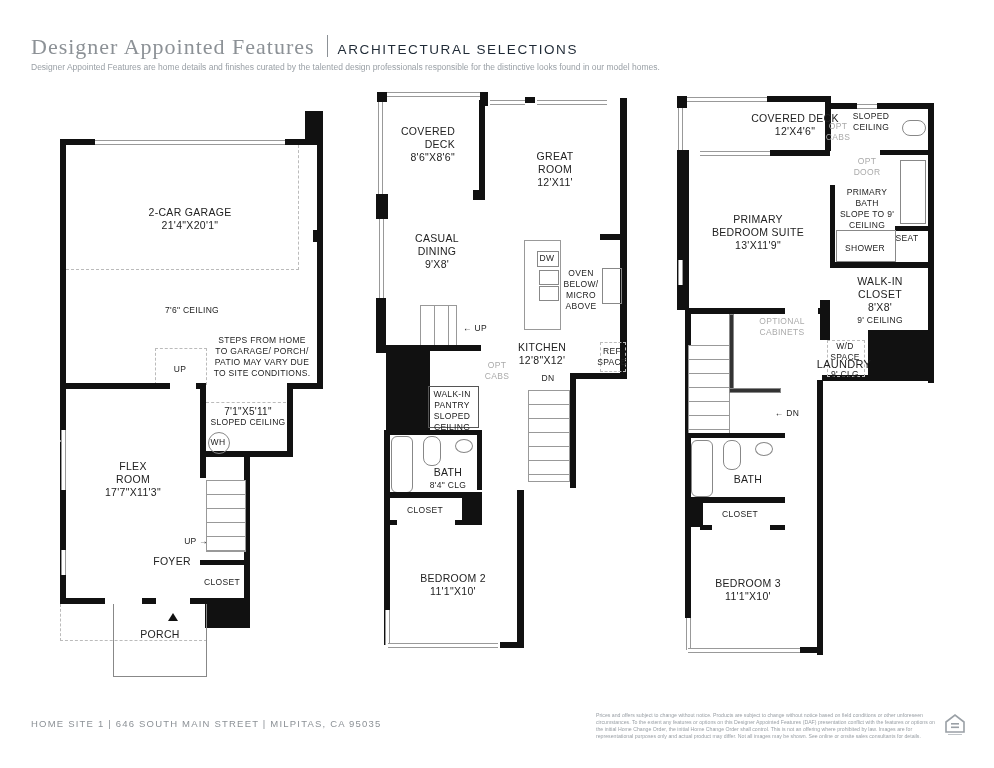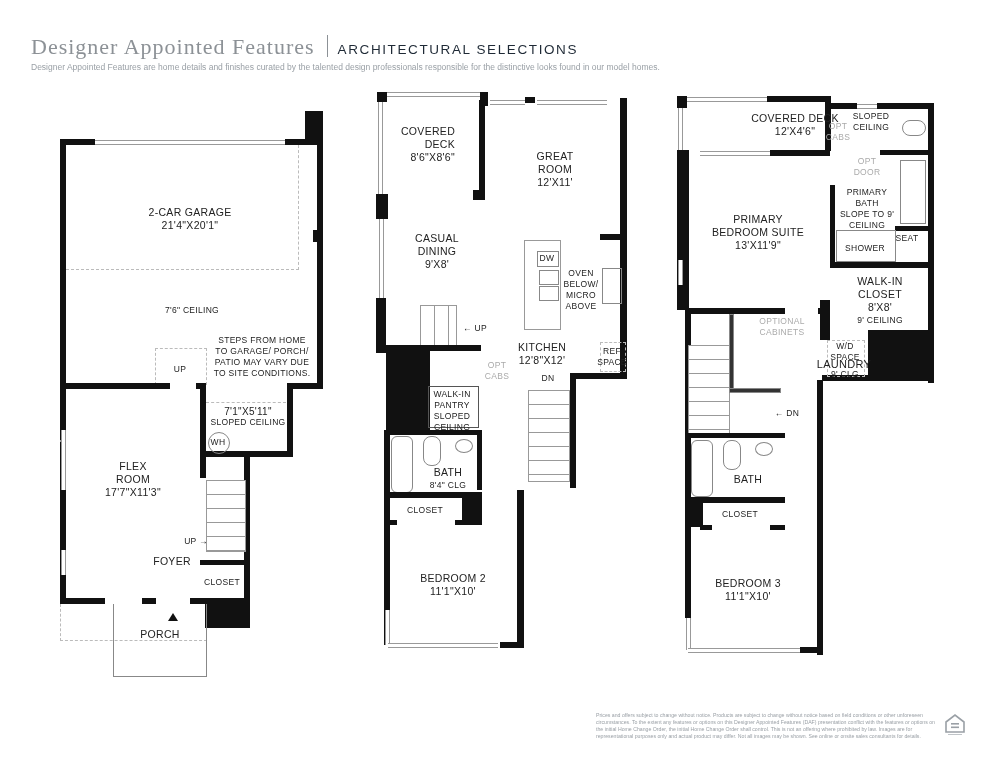--- a/index.html
+++ b/index.html
@@ -282,20 +282,21 @@
   <div class="winv" style="left:686px;top:618px;width:3px;height:32px;"></div>
   <div class="win" style="left:688px;top:648px;width:112px;height:3px;"></div>
   <div class="w" style="left:800px;top:647px;width:23px;height:6px;"></div>
   <div class="lbl" style="left:748px;top:577px;">
       <div>BEDROOM 3</div>
       <div>11'1"X10'</div>
     </div>
 </div>
 
 <div class="foot">
+  <div>HOME SITE 1 | 646 SOUTH MAIN STREET | MILPITAS, CA 95035</div>
 </div>
 <div class="legal">Prices and offers subject to change without notice. Products are subject to change without notice based on field conditions or other unforeseen circumstances. To the extent any features or options on this Designer Appointed Features (DAF) presentation conflict with the features or options on the initial Home Change Order, the initial Home Change Order shall control. This is not an offering where prohibited by law. Images are for representational purposes only and actual product may differ. Not all images may be shown. See online or onsite sales consultants for details.</div>
 <div class="eho">
   <svg width="22" height="24" viewBox="0 0 22 24">
     <path d="M2 10 L11 3 L20 10 L20 20 L2 20 Z" fill="none" stroke="#9aa0a6" stroke-width="1.6"></path>
     <rect x="7" y="11" width="8" height="1.6" fill="#9aa0a6"></rect>
     <rect x="7" y="14.5" width="8" height="1.6" fill="#9aa0a6"></rect>
     <rect x="4" y="22" width="14" height="1" fill="#c0c4c8"></rect>
   </svg>
 </div>

